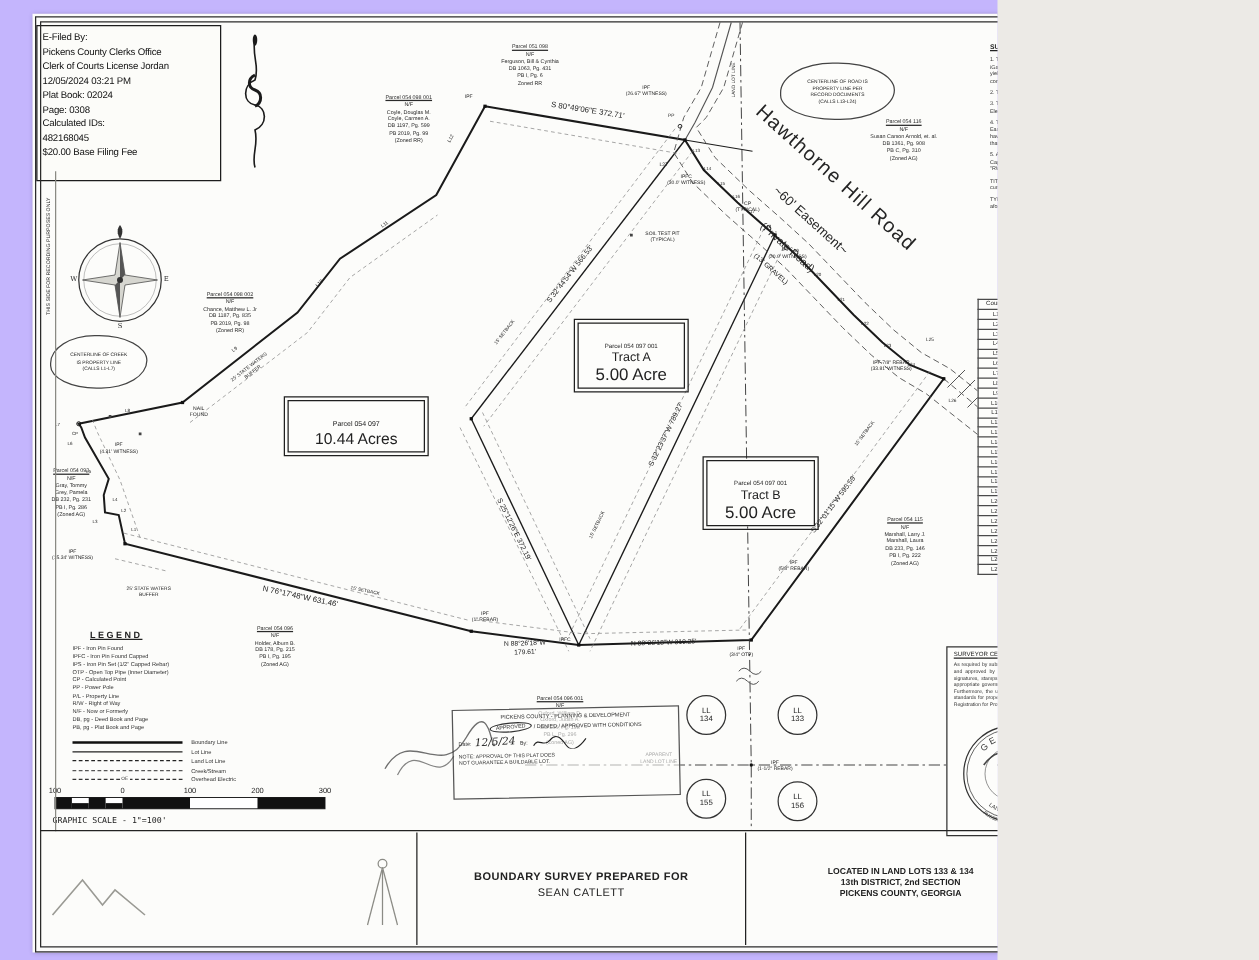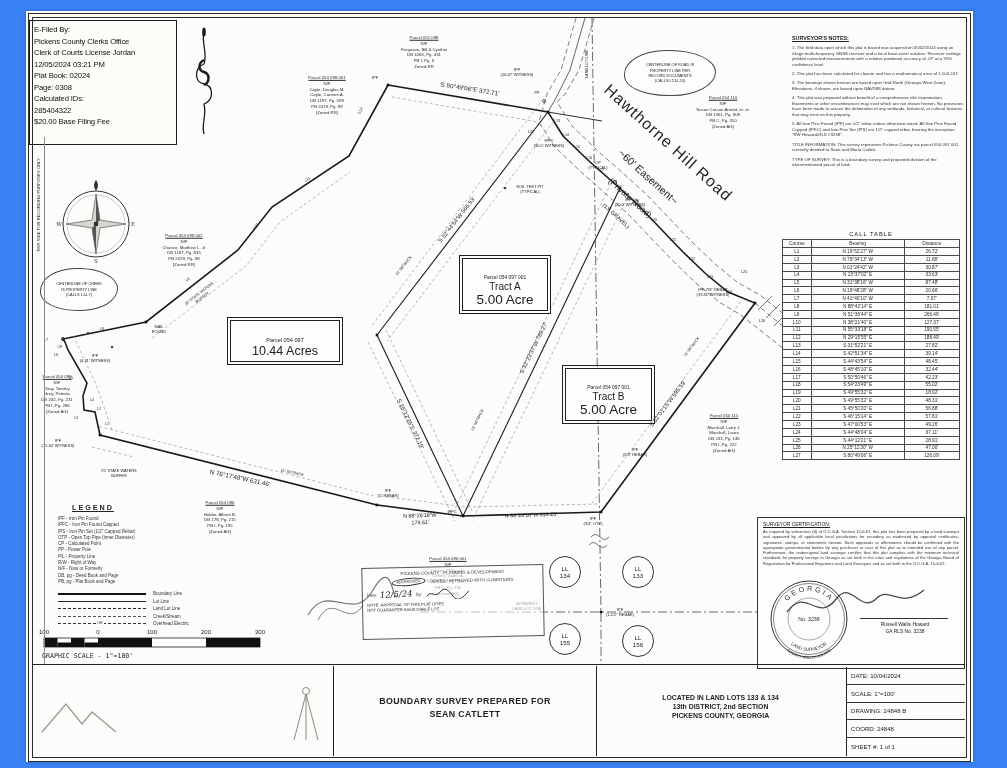--- a/index.html
+++ b/index.html
@@ -1,16 +1,16 @@
 <!DOCTYPE html>
 <html><head>
 <meta charset="utf-8">
 <style>
   html,body{margin:0;padding:0;background:#eceae6}
-  .page{position:relative;width:1007px;height:768px;overflow:hidden;background:#3b82f6;
+  .page{position:relative;width:798px;height:768px;overflow:hidden;background:#c4b5fd;
         font-family:"Liberation Sans","DejaVu Sans",sans-serif;color:#222}
   .abs{position:absolute}
   .sheet-bg{position:absolute;left:26px;top:11px;width:947px;height:751px;background:#fcfcfa;box-shadow:0 0 4px rgba(0,0,0,.25)}
   .b-outer{position:absolute;left:28px;top:13px;width:941px;height:747px;border:1.4px solid #2b2b2b}
   .b-inner{position:absolute;left:32px;top:17px;width:933px;height:739px;border:0.8px solid #2b2b2b}
   .margin-line{position:absolute;left:44px;top:137px;width:0;height:528px;border-left:.7px solid #8a8a84}
   #drawing{position:absolute;left:0;top:0;width:1007px;height:768px}
   
   .efile{position:absolute;left:29px;top:20px;width:138px;height:117px;border:1.7px solid #1d1d1d;
          background:#fcfcf9;padding:3px 4px;font-size:7.7px;line-height:1.5;color:#111;letter-spacing:-.15px}
@@ -78,21 +78,21 @@
   .strip-top{position:absolute;left:32px;top:664px;width:933px;border-top:1.5px solid #222}
   .vdiv{position:absolute;top:666px;height:90px;border-left:1.3px solid #222}
   .company{position:absolute;left:33px;top:666px;width:300px;text-align:center}
   .c-name{font-size:11.5px;font-weight:bold;margin-top:8px;color:#1b1b1b}
   .c-lic{font-size:5.8px;margin-top:1px}
   .c-street{font-size:6.8px;margin-top:4px}
   .c-city{font-size:6.8px;margin-top:1px}
   .c-phone{font-size:7px;margin-top:5px;display:flex;justify-content:center;gap:16px}
   .prepared{position:absolute;left:336px;top:666px;width:258px;text-align:center}
   .p1{font-size:8.8px;font-weight:bold;letter-spacing:.4px;margin-top:30px}
-  .p2{font-size:8.8px;font-weight:bold;letter-spacing:.4px;margin-top:3px}
+  .p2{font-size:8.8px;font-weight:normal;letter-spacing:.4px;margin-top:3px}
   .located{position:absolute;left:596px;top:666px;width:249px;text-align:center;font-weight:bold}
   .l1{font-size:6.9px;margin-top:28px}.l2{font-size:6.9px;margin-top:2px}.l3{font-size:6.9px;margin-top:2px}
   .inforows{position:absolute;left:846px;top:667px;width:118px;height:89px;border-left:1.3px solid #222}
   .info-row{height:16.8px;border-bottom:1px solid #333;font-size:6.1px;display:flex;align-items:center;padding-left:4px;color:#1d1d1d}
   .info-row:last-child{border-bottom:none}
   .compass-letter{position:absolute;font-family:"DejaVu Serif",serif;font-size:5.5px;color:#333;transform:translate(-50%,-50%)}
 </style>
 </head>
 <body>
 
@@ -185,21 +185,21 @@
   </svg>
 
   <div class="efile">
       <div class="ln">E-Filed By:</div>
       <div class="ln">Pickens County Clerks Office</div>
       <div class="ln">Clerk of Courts License Jordan</div>
       <div class="ln">12/05/2024 03:21 PM</div>
       <div class="ln">Plat Book: 02024</div>
       <div class="ln">Page: 0308</div>
       <div class="ln">Calculated IDs:</div>
-      <div class="ln">285404322</div>
+      <div class="ln">482168045</div>
       <div class="ln">$20.00 Base Filing Fee</div>
     </div>
 
   <span class="compass-letter" style="left:96px;top:186px">N</span>
   <span class="compass-letter" style="left:133px;top:224px">E</span>
   <span class="compass-letter" style="left:96px;top:261px">S</span>
   <span class="compass-letter" style="left:59px;top:224px">W</span>
 
   <div class="mlabel" style="left:668px;top:143px;font-size:16px;letter-spacing:1px;transform:translate(-50%,-50%) rotate(42deg);white-space:nowrap">Hawthorne Hill Road</div>
   <div class="mlabel" style="left:648px;top:177px;font-size:10.5px;transform:translate(-50%,-50%) rotate(42deg);white-space:nowrap">~60' Easement~</div>

